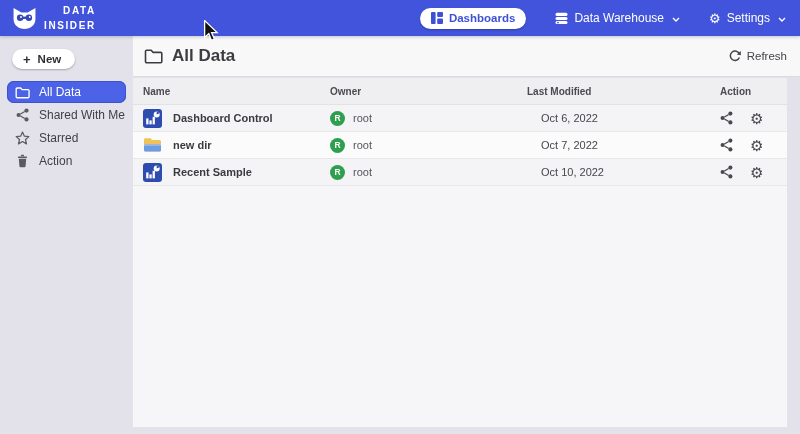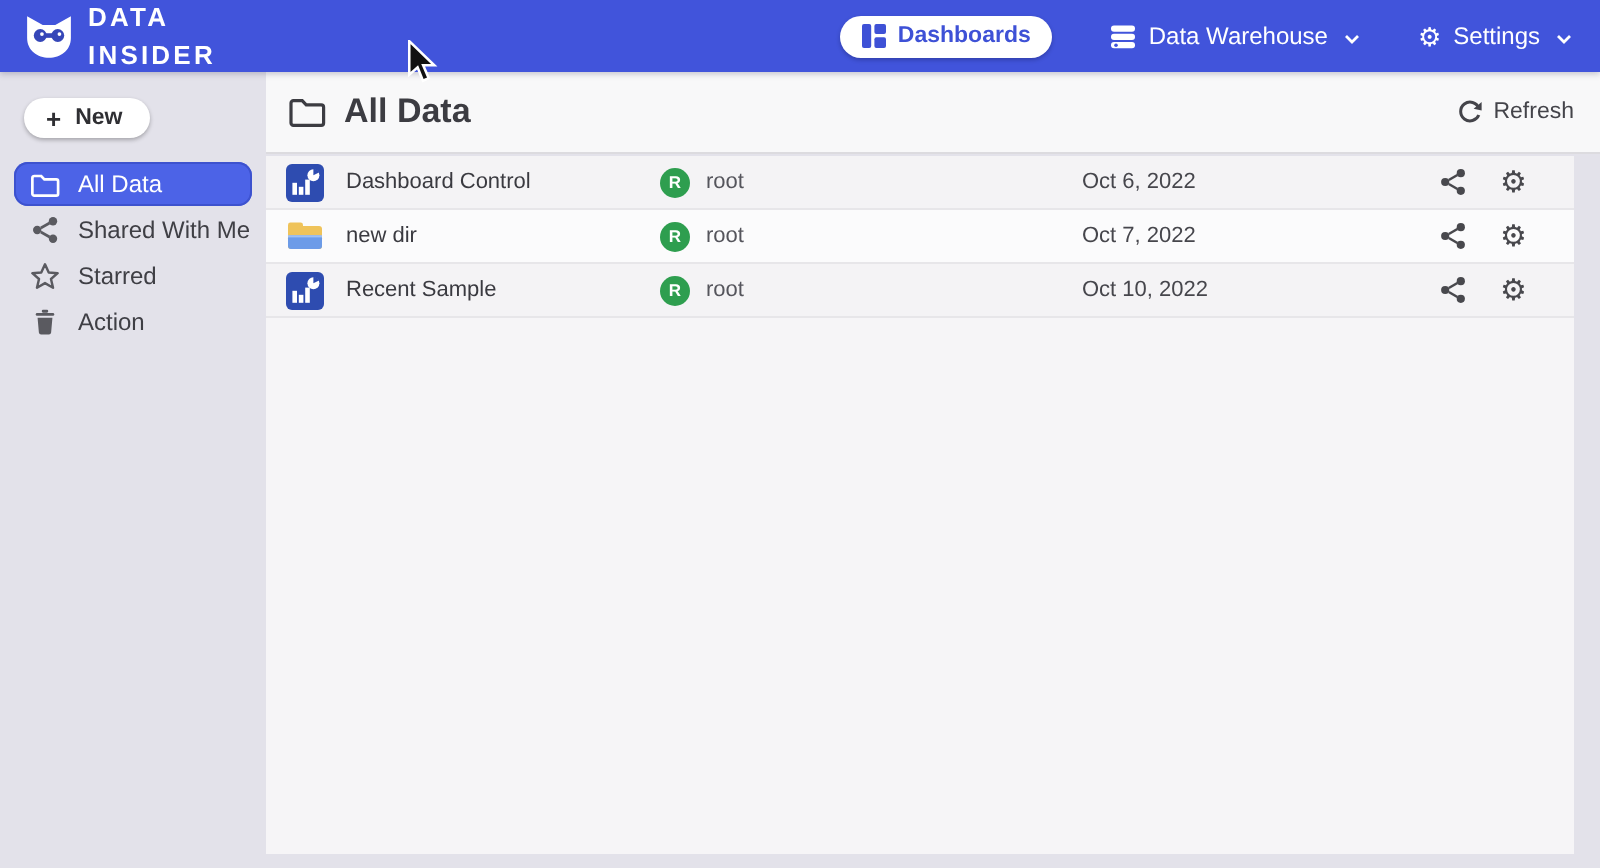--- a/index.html
+++ b/index.html
@@ -9,21 +9,21 @@
     --owner-green:#2E9E4F;
   }
   *{margin:0;padding:0;box-sizing:border-box;}
   html,body{width:800px;height:434px;overflow:hidden;}
   body{font-family:"Liberation Sans", sans-serif;background:var(--sidebar-gray);position:relative;}
 
   
   .navbar{height:36px;background:var(--navbar-blue);display:flex;align-items:center;
           justify-content:space-between;padding:0 14px 0 12px;box-shadow:0 1px 3px rgba(40,40,80,.25);position:relative;z-index:5;}
   .brand{display:flex;align-items:center;gap:7px;cursor:pointer;}
-  .brand-text{color:#fff;font-size:13px;font-weight:bold;letter-spacing:1.6px;line-height:1.5;}
+  .brand-text{color:#fff;font-size:10px;font-weight:bold;letter-spacing:1.6px;line-height:1.5;text-align:right;}
   .nav-right{display:flex;align-items:center;gap:29px;}
   .nav-pill{background:#fff;color:#3E51D6;border-radius:11px;height:21px;display:flex;align-items:center;
             gap:6px;padding:0 11px;font-size:11.5px;font-weight:bold;box-shadow:0 1px 2px rgba(0,0,30,.25);cursor:pointer;}
   .nav-item{display:flex;align-items:center;gap:6px;color:#fff;font-size:12px;cursor:pointer;justify-content:center;}
   .chev{display:inline-block;margin-left:2px;}
 
   
   .shell{display:flex;height:398px;}
   .sidebar{width:133px;background:var(--sidebar-gray);flex:none;padding-top:13px;}
   .main{flex:1;display:flex;flex-direction:column;background:var(--sidebar-gray);min-width:0;}
@@ -50,21 +50,21 @@
 
   
   .panel{flex:1;margin:1px 13px 7px 0;background:#F6F5F7;display:flex;flex-direction:column;min-height:0;}
   .trow{display:grid;grid-template-columns:187px 197px 193px 1fr;align-items:center;padding-left:10px;height:27px;}
   .thead{background:#EFEEF0;border-bottom:1px solid #E2E1E4;}
   .thead .th{font-size:10px;font-weight:bold;color:#4B4B50;}
   .tbody .trow{border-bottom:1px solid #E7E6E9;cursor:pointer;}
   .tbody .trow:nth-child(odd){background:#F4F3F5;}
   .tbody .trow:nth-child(even){background:#FBFBFC;}
   .name-cell{display:flex;align-items:center;gap:11px;min-width:0;}
-  .name-text{font-size:11px;font-weight:normal;color:#3A3A40;white-space:nowrap;}
+  .name-text{font-size:11px;font-weight:bold;color:#3A3A40;white-space:nowrap;}
   .file-ic{width:19px;height:19px;flex:none;display:flex;align-items:center;}
   .owner-cell{display:flex;align-items:center;gap:8px;}
   .avatar{width:15px;height:15px;border-radius:50%;background:var(--owner-green);color:#fff;
           font-size:8.5px;font-weight:bold;display:flex;align-items:center;justify-content:center;}
   .owner-name{font-size:11px;color:#55555C;}
   .date-cell{font-size:11px;color:#46464C;margin-left:14px;}
   .action-cell{display:flex;align-items:center;gap:17px;padding-right:12px;}
   .act-ic{color:#48484D;cursor:pointer;display:flex;align-items:center;}
   .act-gear{font-size:15px;line-height:1;color:#48484D;cursor:pointer;}
 
@@ -202,20 +202,26 @@
           <svg width="12" height="12" viewBox="0 0 12 12">
             <path d="M10.4,7.5 A4.7,4.7 0 1 1 10.4,4" fill="none" stroke="#44444A" stroke-width="1.5"></path>
             <polygon points="11.8,1 11.8,5.2 7.8,4.4" fill="#44444A"></polygon>
           </svg>
         </span>
         <span>Refresh</span>
       </div>
     </div>
 
     <div class="panel">
+      <div class="trow thead">
+        <div class="th">Name</div>
+        <div class="th">Owner</div>
+        <div class="th">Last Modified</div>
+        <div class="th">Action</div>
+      </div>
       <div class="tbody" id="tbody">
   <div class="trow">
     <div class="name-cell">
       <span class="file-ic" style="display: flex;">
         <svg width="19" height="19" viewBox="0 0 19 19">
           <rect x="0" y="0" width="19" height="19" rx="3" fill="#2E4CB0"></rect>
           <rect x="3.2" y="9.4" width="2.3" height="6" fill="#fff"></rect>
           <rect x="6.4" y="11.4" width="2.3" height="4" fill="#fff"></rect>
           <rect x="9.6" y="7.8" width="2.3" height="7.6" fill="#fff"></rect>
           <circle cx="13.7" cy="5.6" r="3" fill="#fff"></circle>

